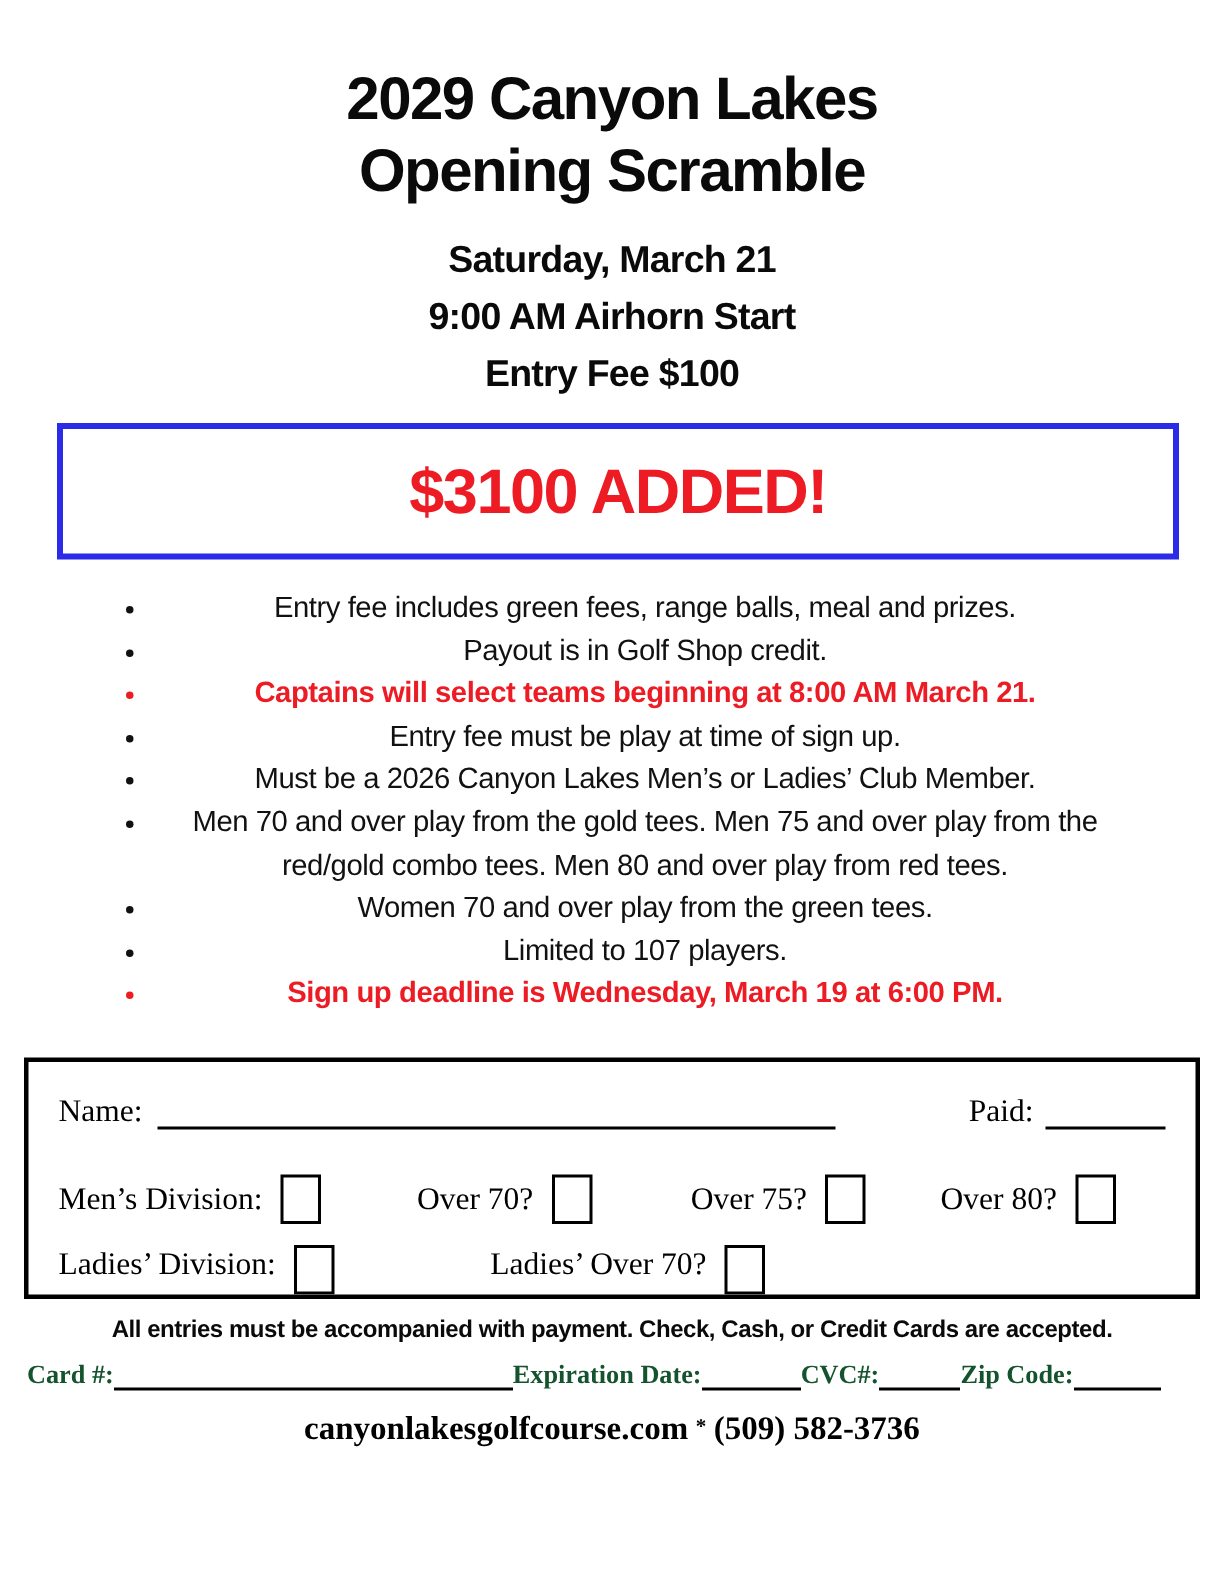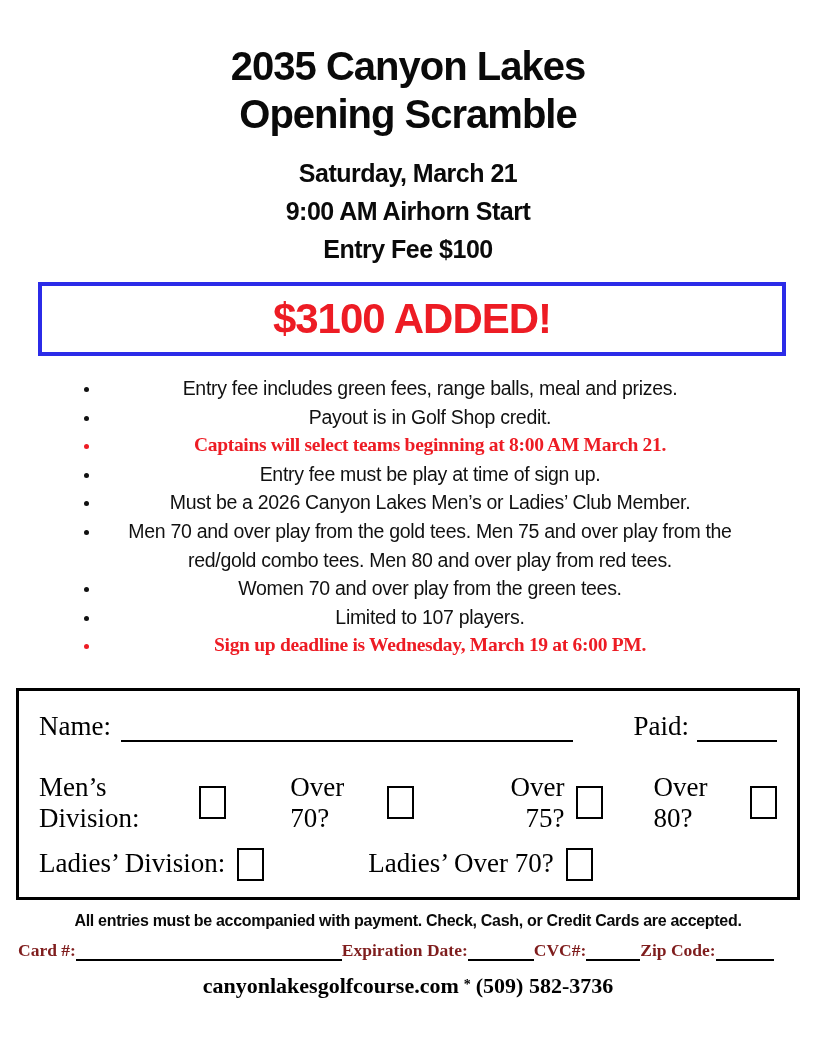--- a/index.html
+++ b/index.html
@@ -32,21 +32,21 @@
     font-size: 25px;
     line-height: 38px;
     letter-spacing: -0.5px;
     color: #0a0a0a;
   }
 
   
   .banner {
     margin: 14px 30px 0 38px;
     border: 4px solid #2b2be8;
-    height: 74px;
+    height: 91px;
     display: flex;
     align-items: center;
     justify-content: center;
   }
   .banner-text {
     font-size: 42px;
     font-weight: bold;
     letter-spacing: -1px;
     color: #ed1c24;
   }
@@ -71,30 +71,29 @@
     left: 0;
     top: 13px;
     width: 5px;
     height: 5px;
     border-radius: 50%;
     background: currentColor;
   }
   .bullets li.highlight {
     color: #ed1c24;
     font-weight: bold;
-    font-family: Liberation Serif, serif;
   }
 
   
   .form-box {
     margin: 28px 16px 0 16px;
     border: 3px solid #000000;
-    padding: 20px 20px 16px 20px;
+    padding: 20px 20px 0 20px;
     font-family: "Liberation Serif", serif;
-    font-size: 27px;
+    font-size: 21px;
     color: #000000;
   }
   .form-row { display: flex; align-items: flex-end; }
   .row-name { margin-bottom: 30px; }
   .row-mens { margin-bottom: 14px; align-items: center; }
   .row-ladies { align-items: flex-start; }
   .blank-line {
     display: inline-block;
     border-bottom: 2px solid #000000;
     height: 24px;
@@ -127,21 +126,21 @@
   }
 
   
   .card-line {
     margin: 10px 18px 0 18px;
     display: flex;
     align-items: flex-end;
     font-family: "Liberation Serif", serif;
     font-weight: bold;
     font-size: 17.5px;
-    color: #7f1d1d;
+    color: #14532d;
     white-space: nowrap;
   }
   .card-blank {
     display: inline-block;
     border-bottom: 2px solid #000000;
     height: 20px;
   }
   .card-number-line { width: 266px; }
   .exp-line { width: 66px; }
   .cvc-line { width: 54px; }
@@ -161,21 +160,21 @@
     vertical-align: 4px;
     margin: 0 5px;
   }
 </style>
 </head>
 <body>
 
 <div class="page">
 
   <div class="title">
-    <div>2035 Canyon Lakes</div>
+    <div>2029 Canyon Lakes</div>
     <div>Opening Scramble</div>
   </div>
 
   <div class="subtitle">
     <div>Saturday, March 21</div>
     <div>9:00 AM Airhorn Start</div>
     <div>Entry Fee $100</div>
   </div>
 
   <div class="banner" id="banner" style="border-color: rgb(43, 43, 232);">

